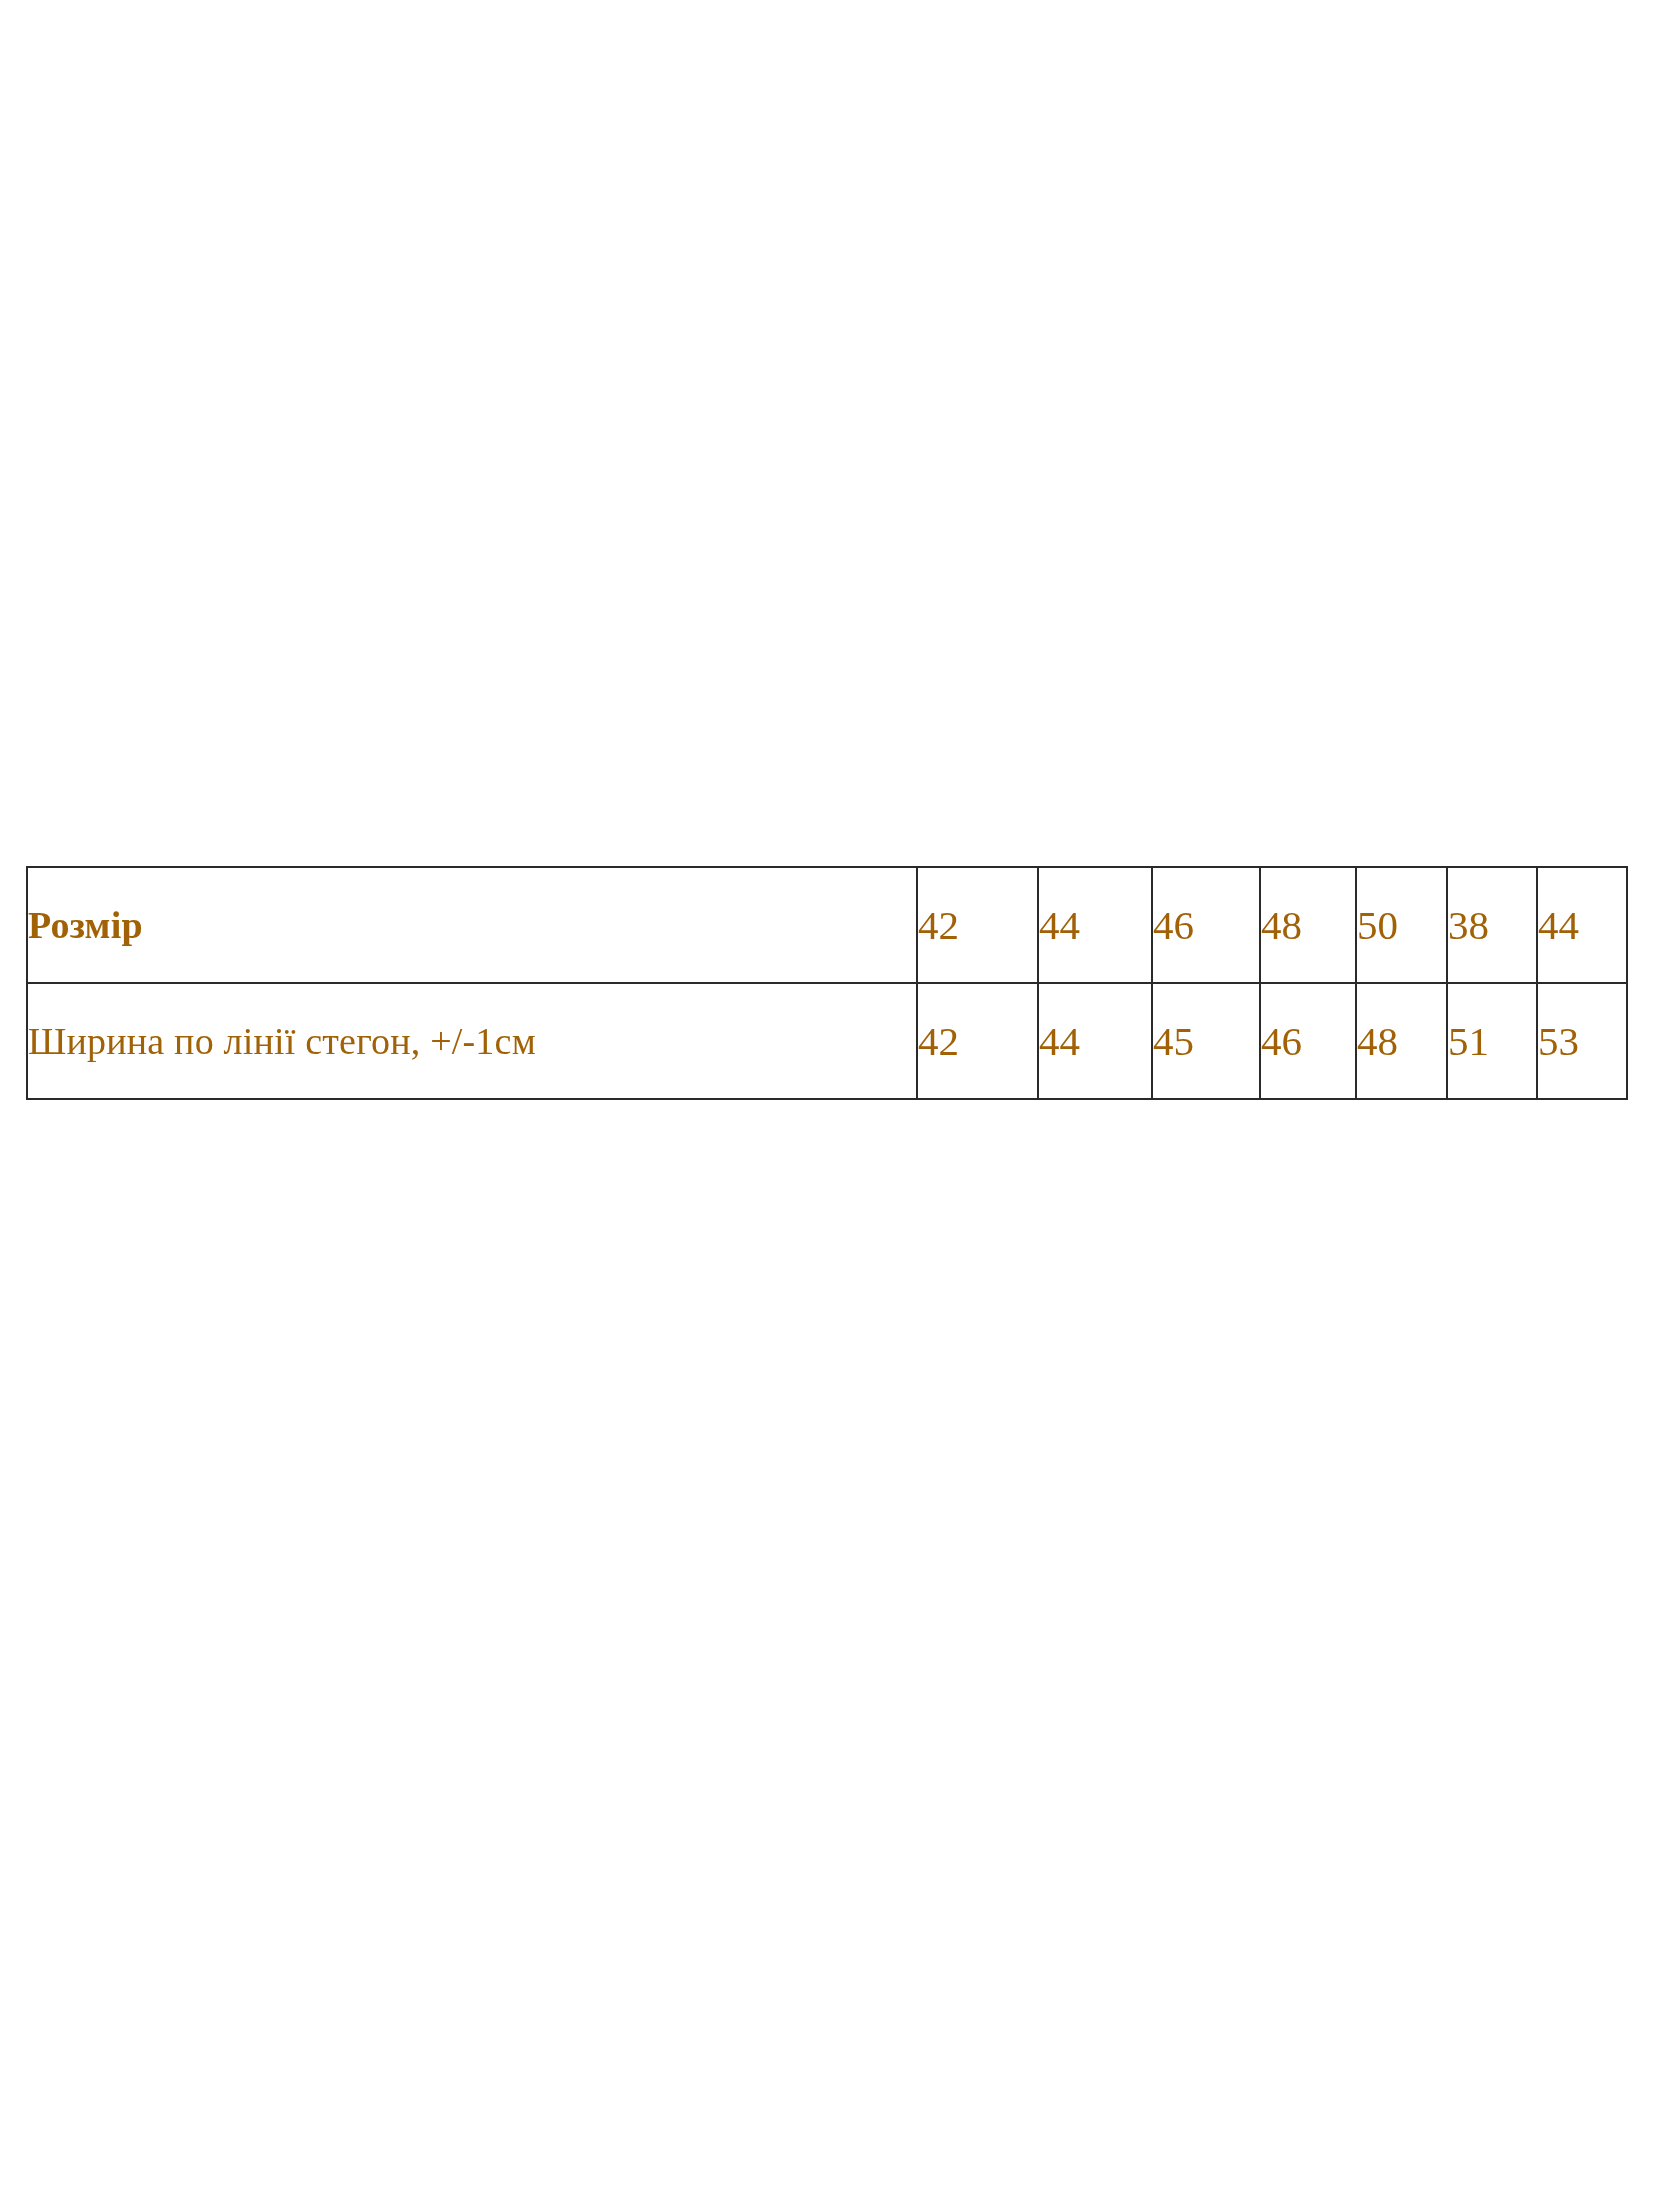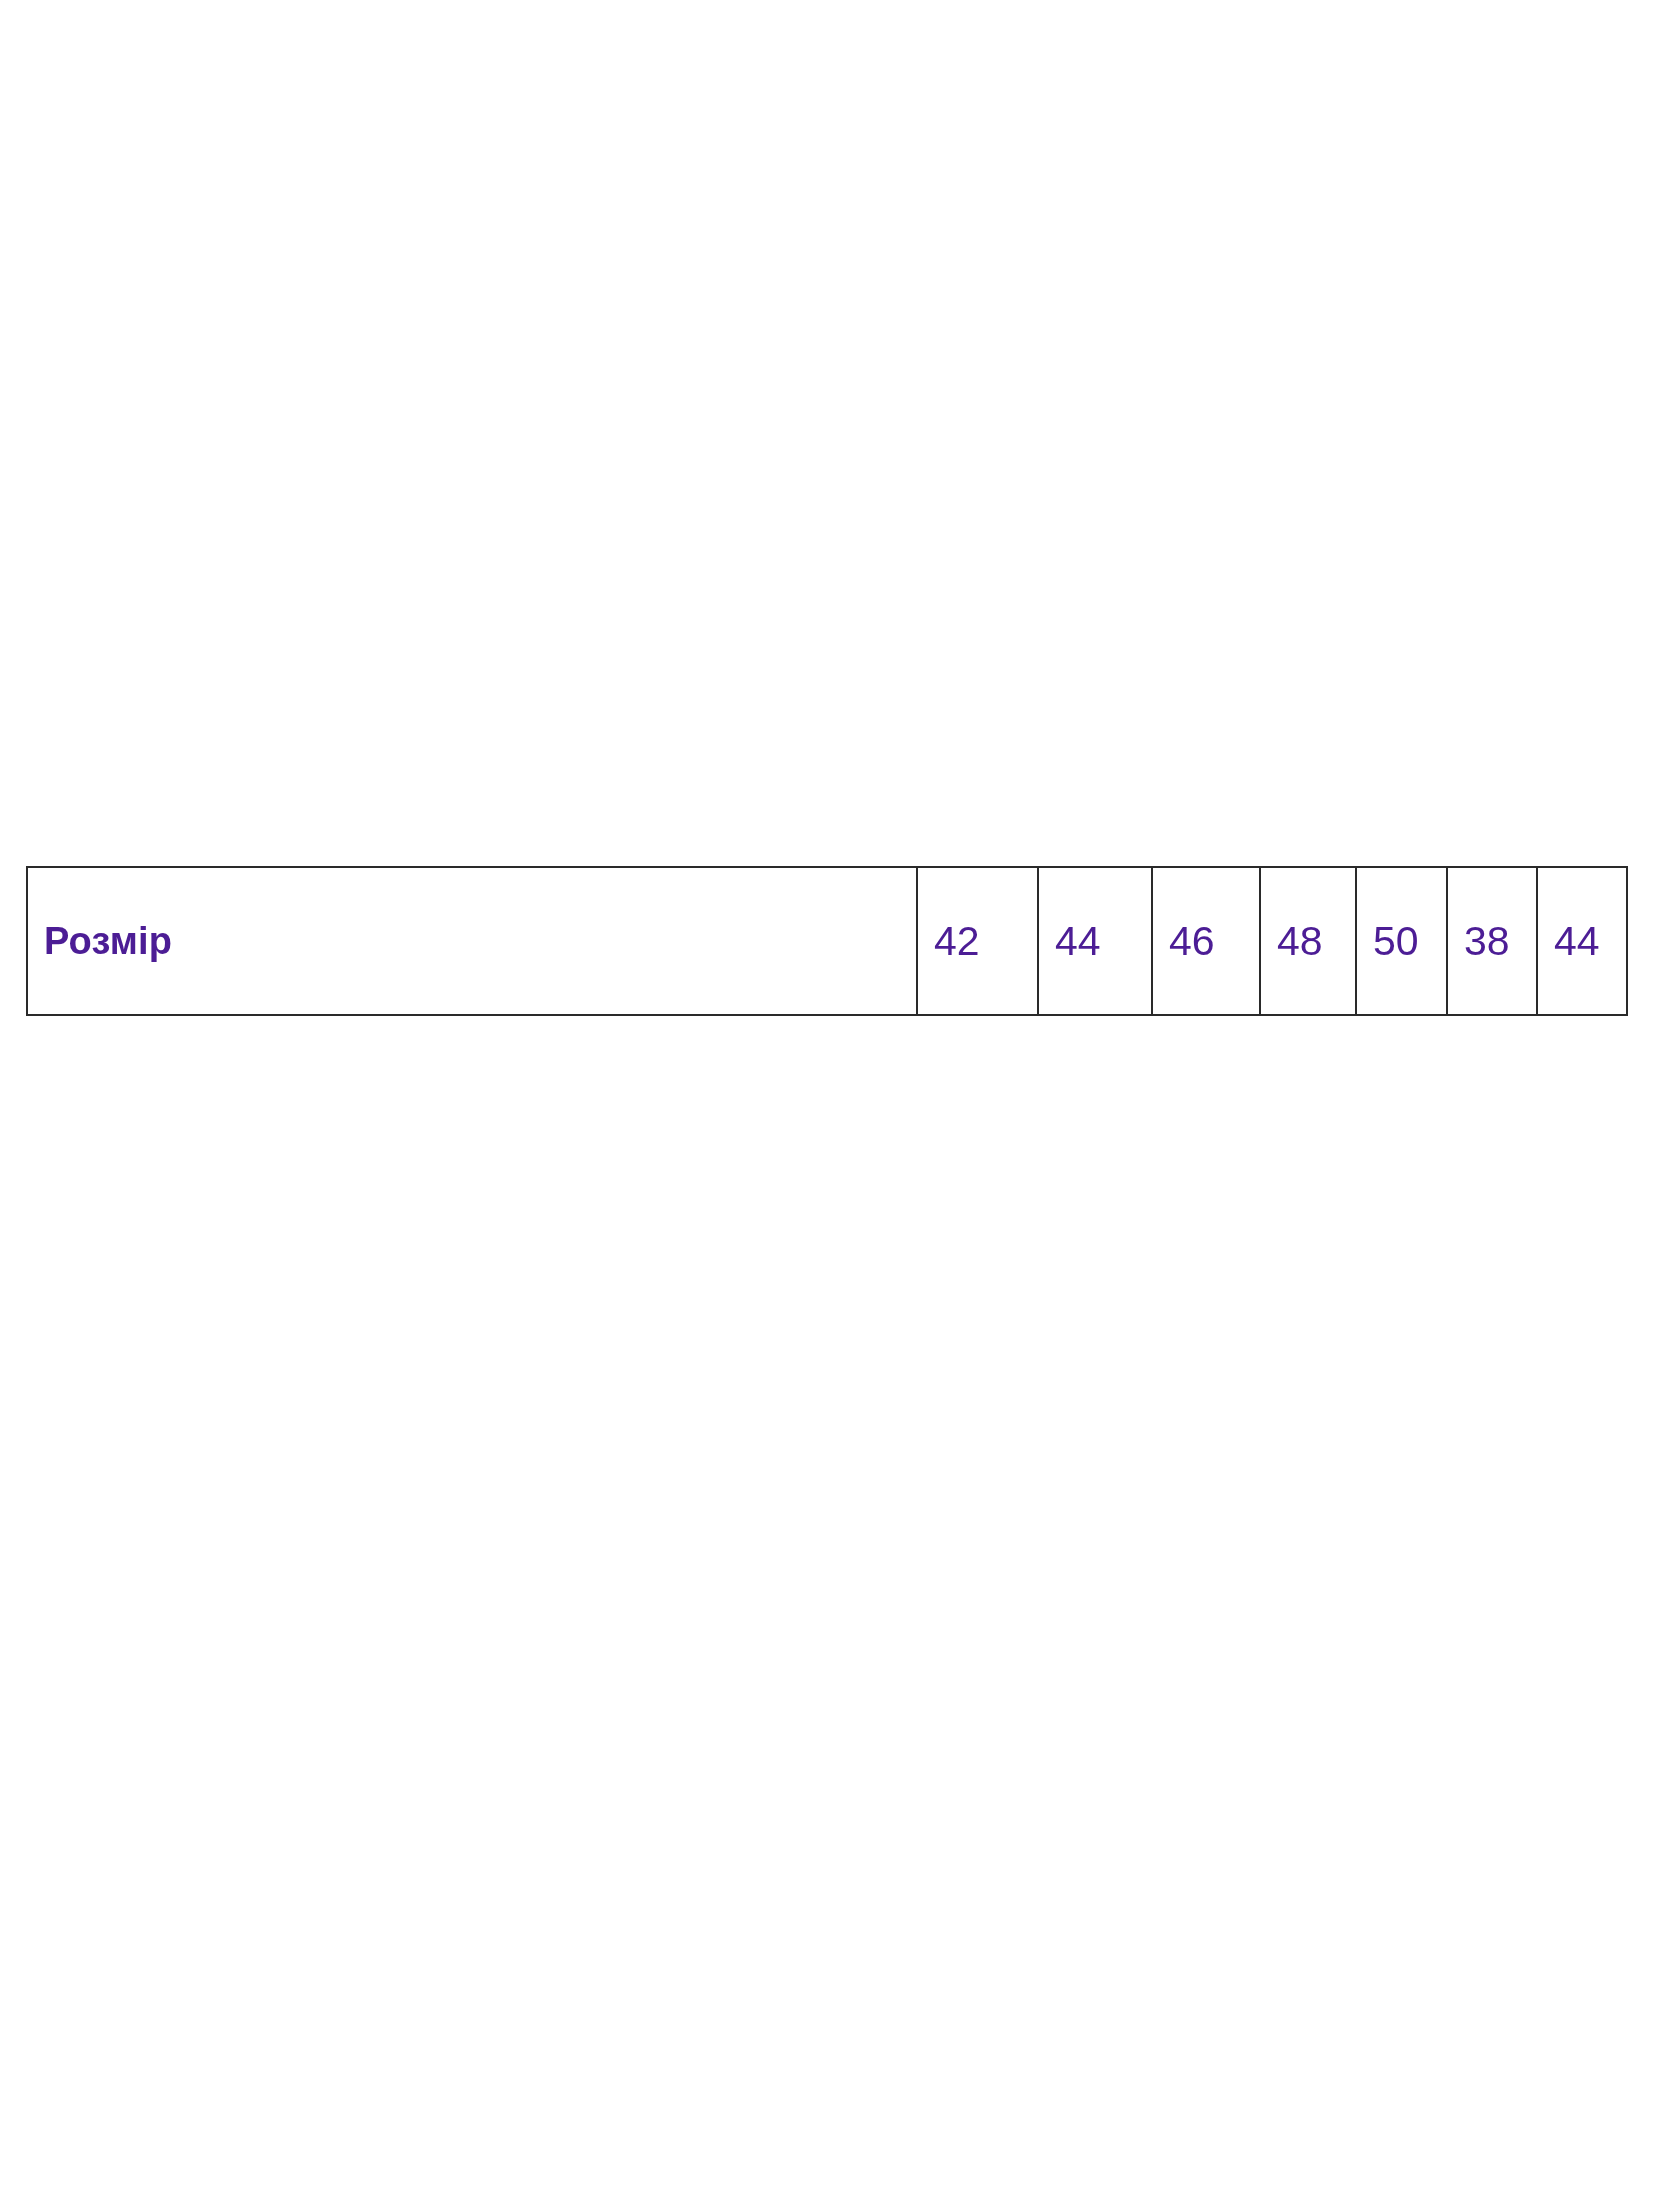--- a/index.html
+++ b/index.html
@@ -21,25 +21,25 @@
     width: 1601px;
   }
   table.size-table {
     border-collapse: collapse;
     table-layout: fixed;
     width: 1601px;
     background: #ffffff;
   }
   table.size-table td {
     border: 2.5px solid #2a2a2a;
-    padding: 16px;
+    padding: 0;
     vertical-align: middle;
     height: 114px;
-    color: #4c1d95;
-    font-family: Liberation Sans, sans-serif;
+    color: #a16207;
+    font-family: Liberation Serif, serif;
   }
   td.label-cell {
     width: 890px;
     font-size: 38px;
     padding-left: 11.4px;
     padding-right: 4.9px;
     white-space: nowrap;
     letter-spacing: 0.2px;
   }
   td.label-cell.head {
@@ -80,16 +80,26 @@
       <tr>
         <td class="label-cell head">Розмір</td>
         <td class="val-cell">42</td>
         <td class="val-cell">44</td>
         <td class="val-cell">46</td>
         <td class="val-cell">48</td>
         <td class="val-cell">50</td>
         <td class="val-cell">38</td>
         <td class="val-cell">44</td>
       </tr>
+      <tr>
+        <td class="label-cell">Ширина по лінії стегон, +/-1см</td>
+        <td class="val-cell">42</td>
+        <td class="val-cell">44</td>
+        <td class="val-cell">45</td>
+        <td class="val-cell">46</td>
+        <td class="val-cell">48</td>
+        <td class="val-cell">51</td>
+        <td class="val-cell">53</td>
+      </tr>
     </tbody>
   </table>
 </div>
 
 
 </body></html>

